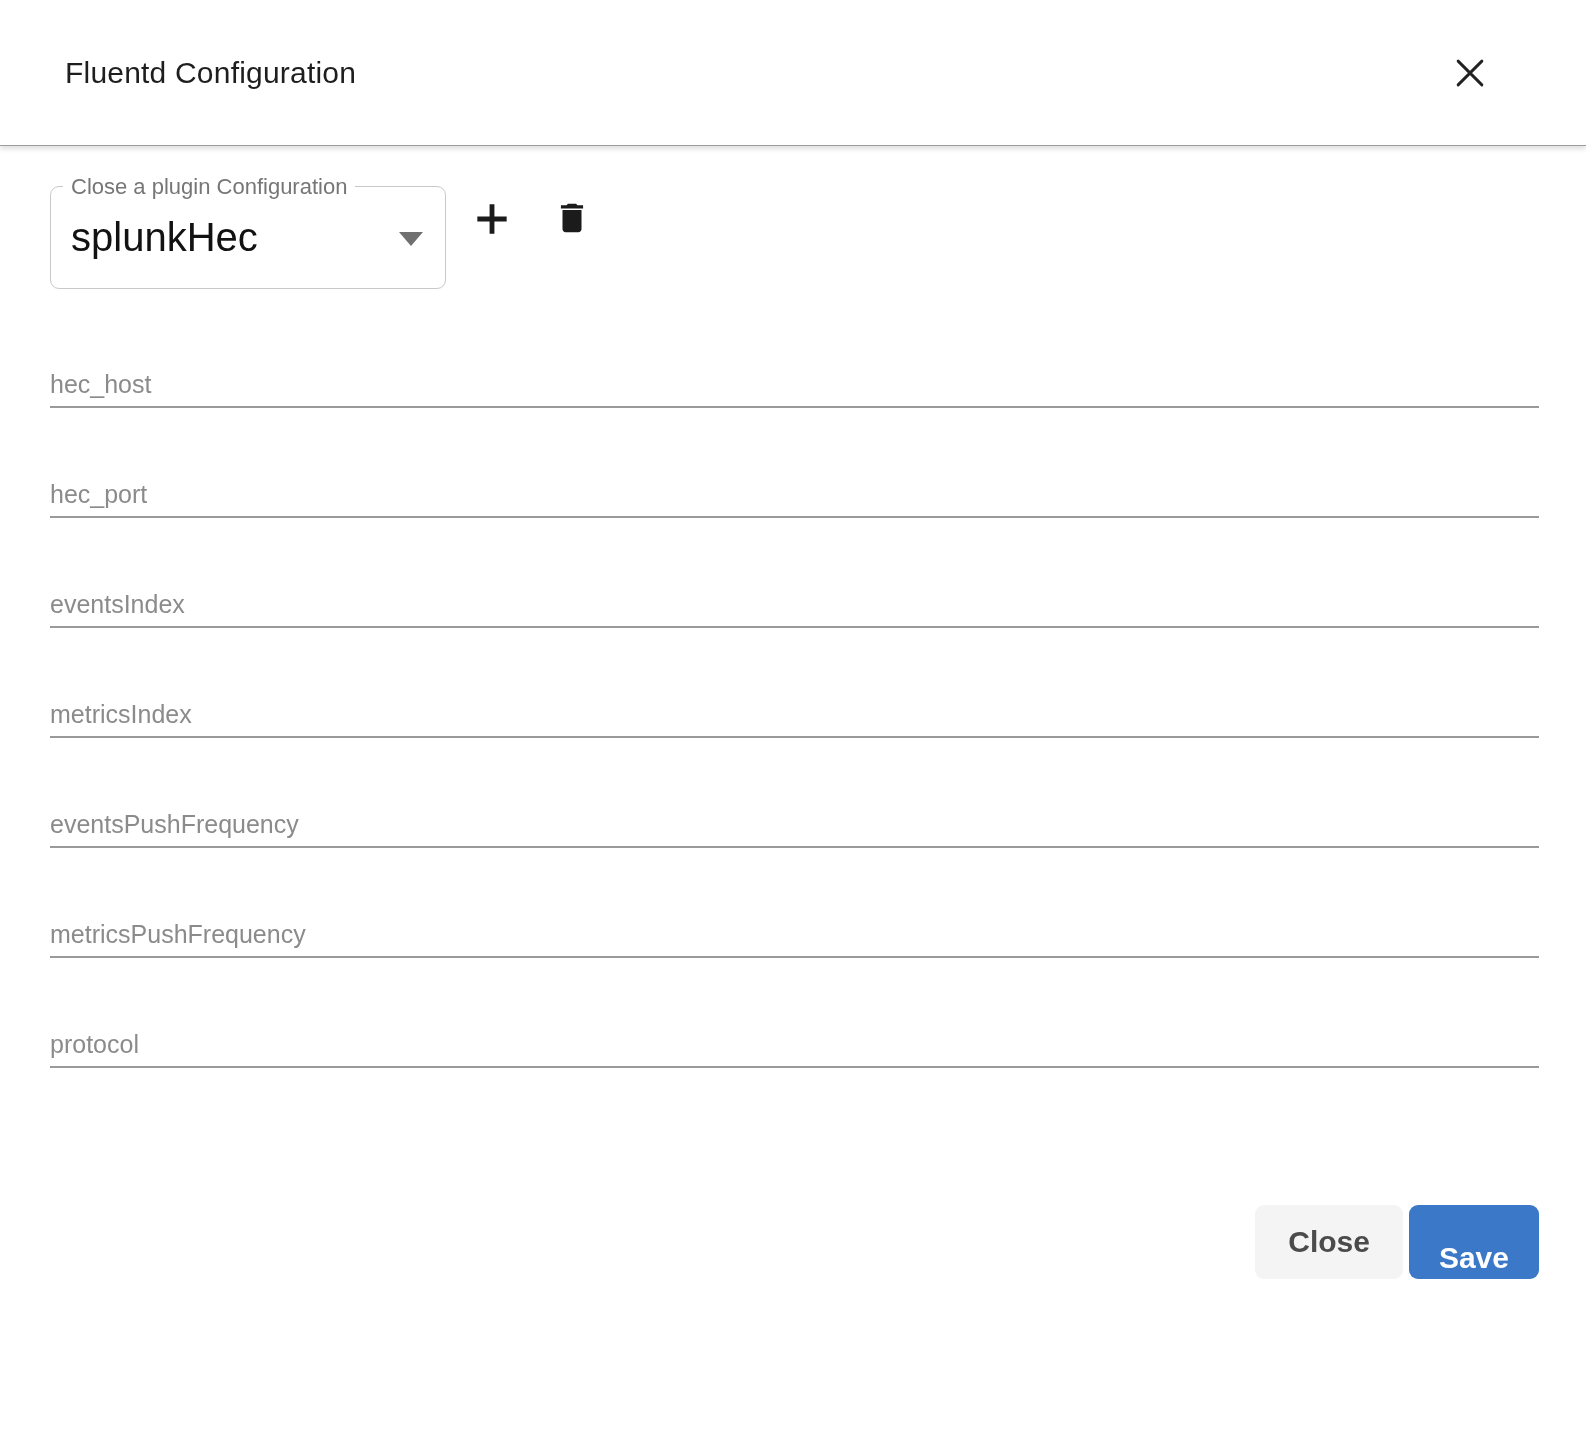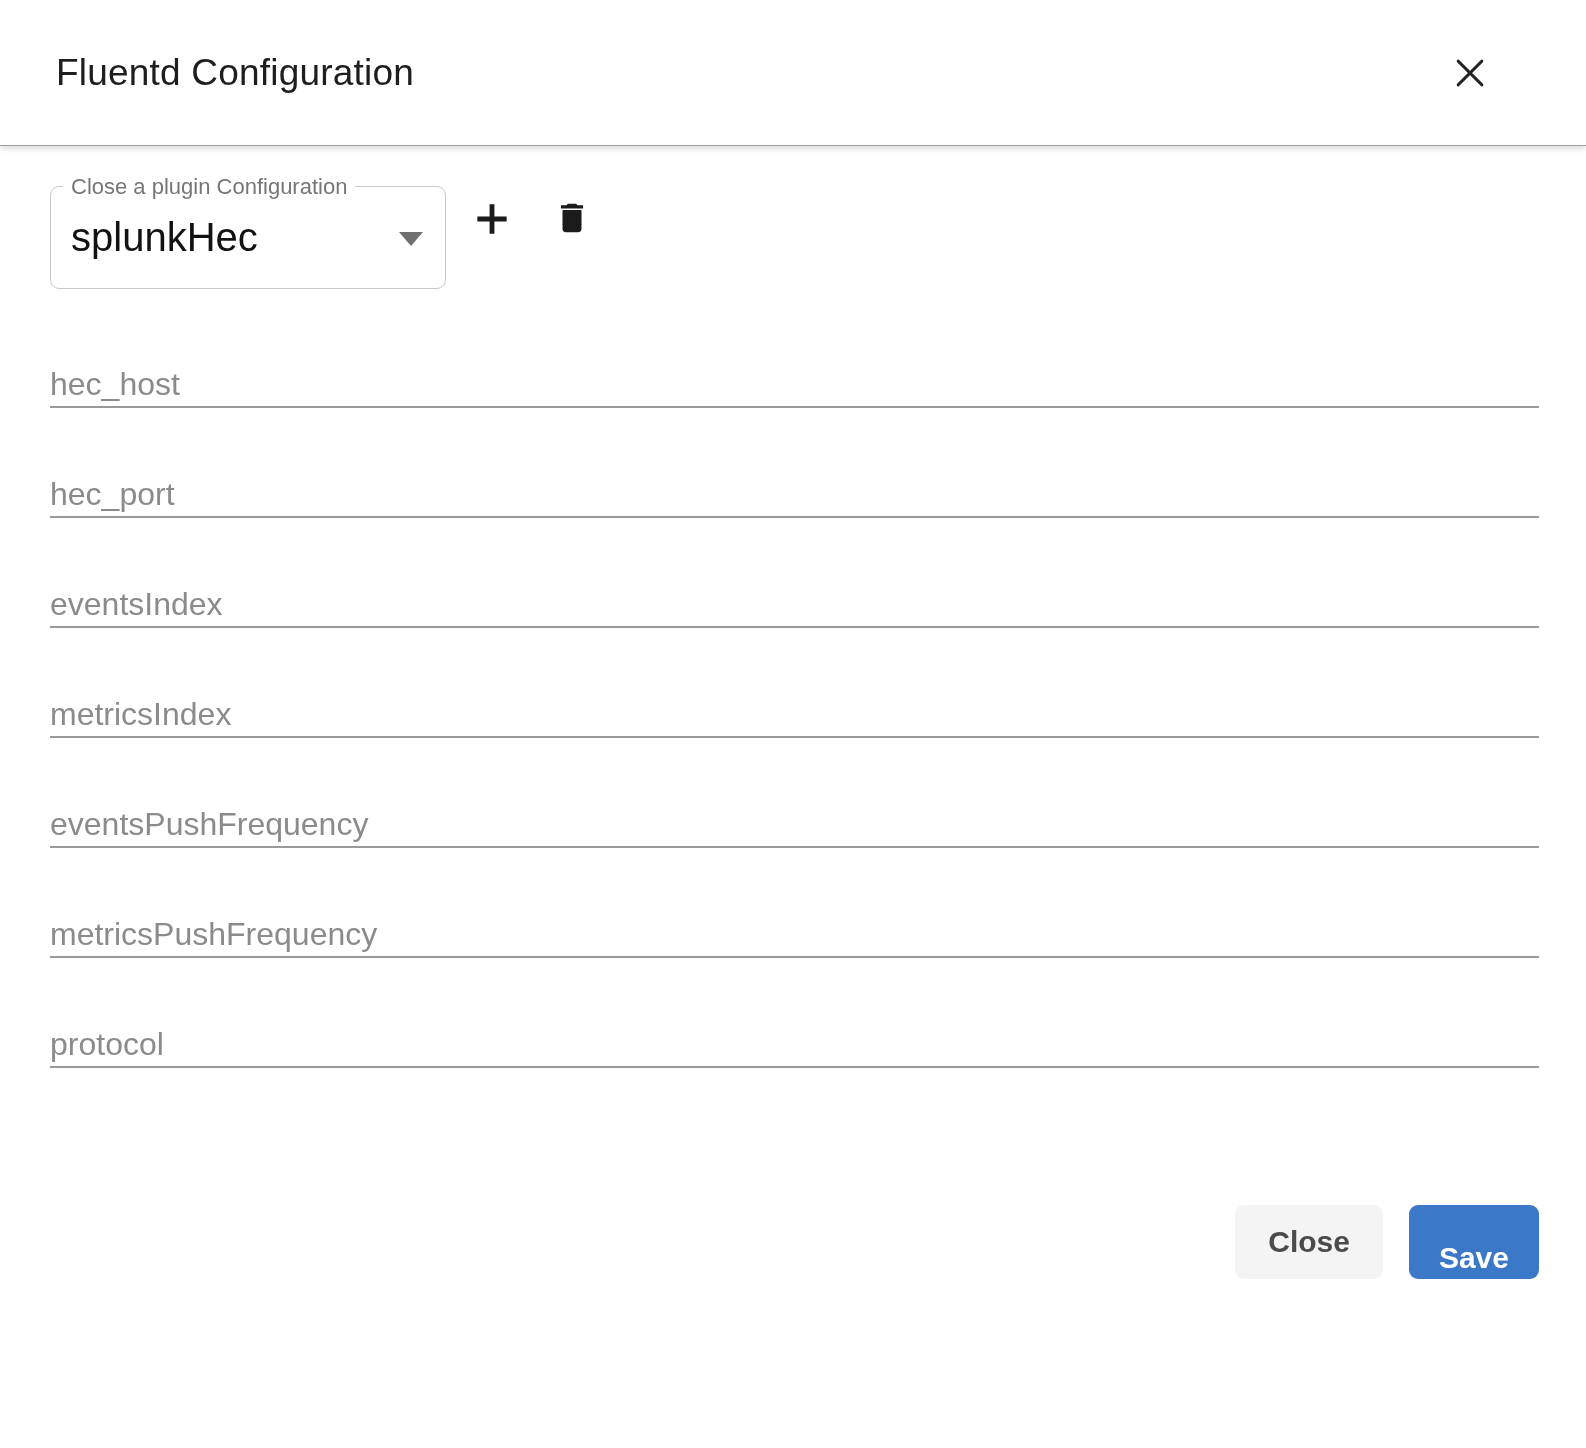--- a/index.html
+++ b/index.html
@@ -40,22 +40,22 @@
     align-items: center;
     justify-content: space-between;
     padding: 0 49px;
     border-bottom: 1px solid #9e9e9e;
     box-shadow: 0 3px 5px rgba(0,0,0,0.13);
     position: relative;
     z-index: 2;
     background: #fff;
   }
   .dialog-title {
-    margin: 7px;
-    font-size: 37px;
+    margin: 16px;
+    font-size: 30px;
     font-weight: 400;
     color: var(--title-text);
     letter-spacing: 0.2px;
   }
   .close-btn {
     background: none;
     border: none;
     padding: 6px;
     margin-right: 42px;
     cursor: pointer;
@@ -122,38 +122,38 @@
   .fields { margin-top: 73px; }
   .field { margin-bottom: 64px; }
   .field:last-child { margin-bottom: 0; }
   .field input {
     display: block;
     width: 100%;
     height: 46px;
     border: none;
     border-bottom: 2px solid var(--underline);
     border-radius: 0;
-    font-size: 32px;
+    font-size: 25px;
     color: #0f766e;
     padding: 0;
     background: transparent;
     outline: none;
     font-family: inherit;
   }
   .field input::placeholder {
     color: var(--placeholder-text);
     opacity: 1;
   }
   
   .footer {
     margin-top: 137px;
     display: flex;
     justify-content: flex-end;
     align-items: flex-start;
-    gap: 26px;
+    gap: 6px;
   }
   .btn {
     height: 74px;
     border: none;
     border-radius: 9px;
     font-size: 30px;
     font-weight: 600;
     font-family: inherit;
     cursor: pointer;
     line-height: 74px;

